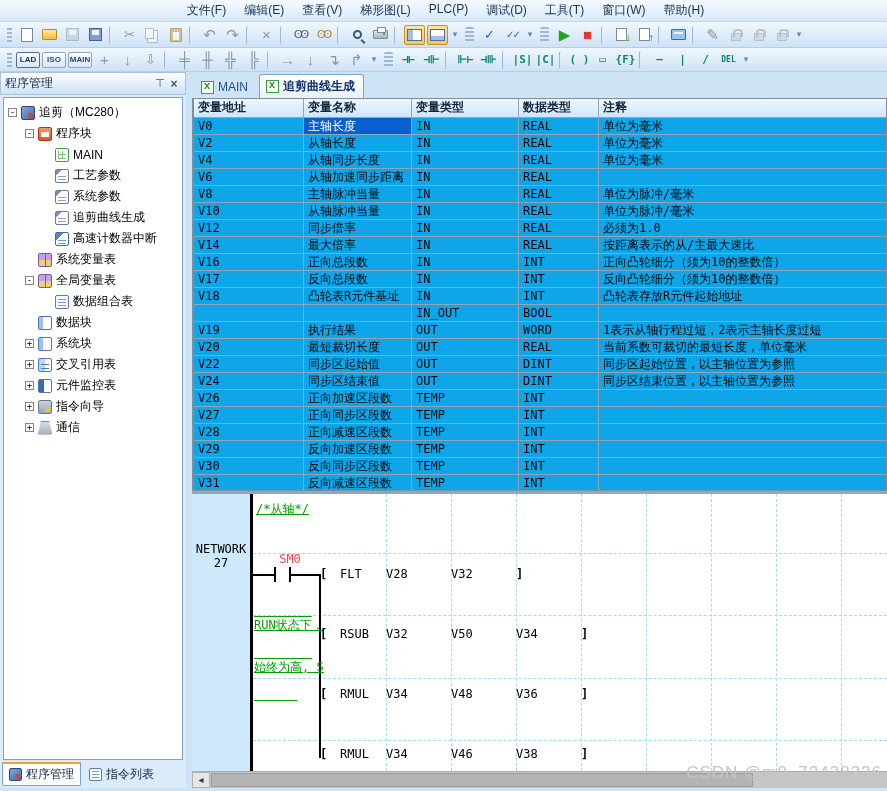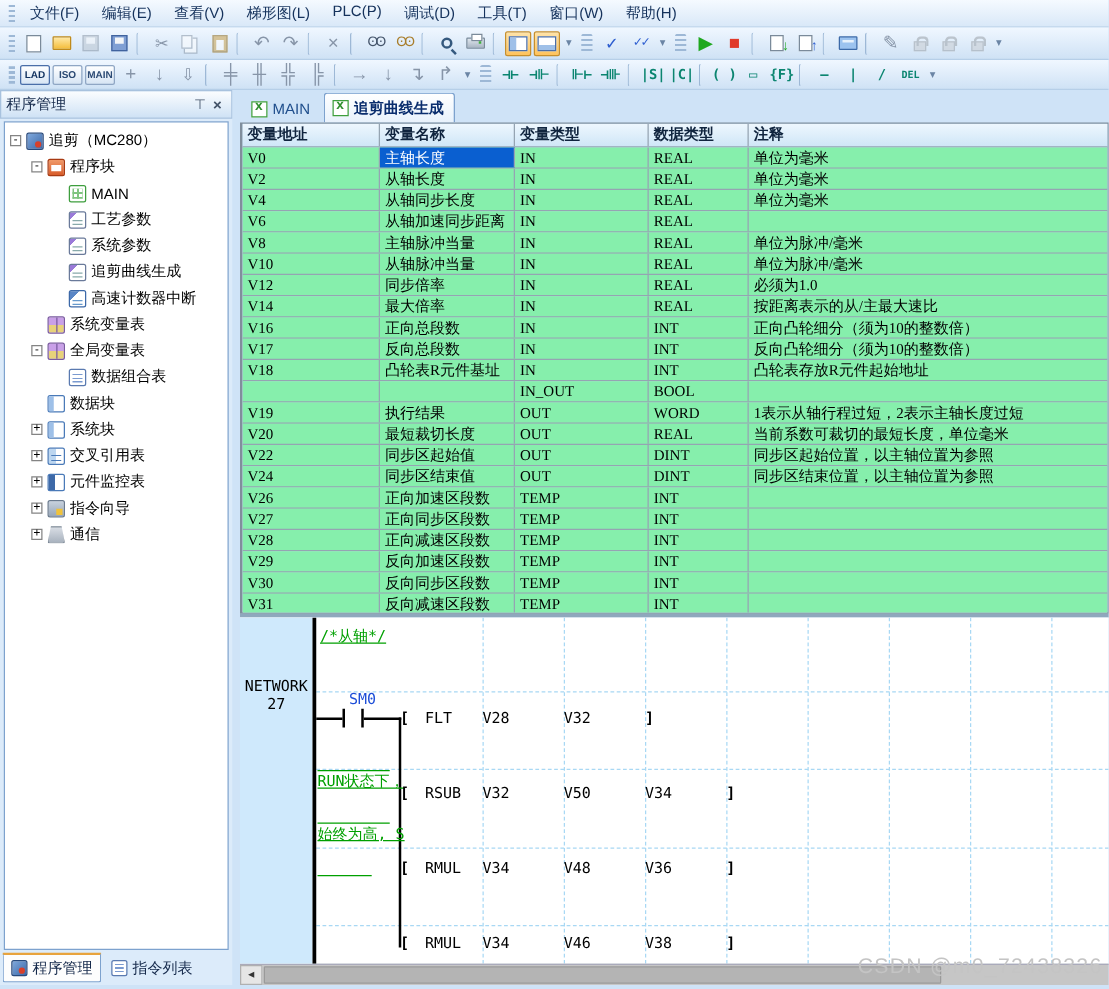--- a/index.html
+++ b/index.html
@@ -1,20 +1,20 @@
 <!DOCTYPE html>
 <html><head>
 <meta charset="utf-8">
 <style>
   * { margin:0; padding:0; box-sizing:border-box; }
   html,body { width:887px; height:791px; overflow:hidden; }
   body { font-family:"Liberation Sans","DejaVu Sans",sans-serif; font-size:12px; background:#cfe3f7; position:relative; color:#000; }
 
   
-  .menubar { height:22px; display:flex; align-items:center; background:linear-gradient(#f5faff,#d9e8f8); border-bottom:1px solid #c2d6ec; padding-left:4px; }
+  .menubar { height:22px; display:flex; align-items:center; background:linear-gradient(#f5faff,#d9e8f8); border-bottom:1px solid #c2d6ec; padding-left:4px;flex-direction:column; }
   .grip { width:5px; height:14px; margin:0 3px; background:repeating-linear-gradient(#9db8d6 0 2px,transparent 2px 4px); }
   .menu-item { padding:2px 9px; color:#15325c; white-space:nowrap; }
 
   
   .toolbar { display:flex; align-items:center; background:linear-gradient(#f0f7ff,#cfe2f5); border-bottom:1px solid #b6cfe8; padding-left:4px; }
   .tb2 { height:26px; } .tb3 { height:24px; }
   .tbtn { width:21px; height:20px; display:flex; align-items:center; justify-content:center; margin:0 1px; border-radius:2px; position:relative; flex:0 0 auto; }
   .tbtn.hl { background:linear-gradient(#ffe3a8,#ffc35c); border:1px solid #c78f2c; }
   .tbtn.sep { width:7px; height:18px; border-left:1px solid #9db8d6; margin:0 2px; }
   .tbtn.grip { width:9px; height:16px; background:repeating-linear-gradient(#9db8d6 0 2px,transparent 2px 4px); margin:0 4px; }
@@ -110,40 +110,40 @@
   
   .main { width:695px; display:flex; flex-direction:column; }
   .tabstrip { height:26px; display:flex; align-items:flex-end; padding-left:2px; background:#cfe3f7; }
   .doc-tab { display:flex; align-items:center; padding:3px 8px 3px 6px; margin-right:2px; color:#1f4e8c; white-space:nowrap; border:1px solid transparent; }
   .doc-tab.active { background:linear-gradient(#ffffff,#e8f2fc); border:1px solid #7da2ce; border-bottom:none; border-radius:3px 3px 0 0; font-weight:bold; color:#0b2e6e; }
 
   
   .vtable { height:393px; border:1px solid #808e9c; border-left:2px solid #808e9c; background:#c9e4f8; overflow:hidden; font-family:"DejaVu Sans Mono","DejaVu Sans",monospace; }
   .thead { height:19px; display:flex; background:linear-gradient(#eef7fe,#cfe6f7); border-bottom:1px solid #95a4b2; }
   .thead .c { font-weight:bold; color:#10243e; }
-  .trow { height:17px; display:flex; border-bottom:1px solid #95a4b2; background:#86efac;font-family:Liberation Serif, serif; }
+  .trow { height:17px; display:flex; border-bottom:1px solid #95a4b2; background:#0ea5e9; }
   .c { padding:1px 3px 0 4px; white-space:nowrap; overflow:hidden; border-right:1px solid #95a4b2; font-size:12px; line-height:15px; }
   .c0 { width:110px; } .c1 { width:108px; } .c2 { width:107px; } .c3 { width:80px; } .c4 { flex:1; border-right:none; }
   .sel { background:#0a5fd0; color:#fff; }
 
   .divider { height:3px; background:#8fa8bd; }
 
   
   .ladder { height:277px; background:#fff; position:relative; overflow:hidden; font-family:"DejaVu Sans Mono",monospace; font-size:12px; }
   .gutter { position:absolute; left:0; top:0; bottom:0; width:58px; background:#cfe9fc; z-index:2; }
   .rail { position:absolute; left:58px; top:0; bottom:0; width:3px; background:#000; z-index:2; }
   .gline { position:absolute; z-index:0; }
   .gline.v { width:0; top:0; bottom:0; border-left:1px dashed #a8d8f4; }
   .gline.h { height:0; left:61px; right:0; border-top:1px dashed #a8d8f4; }
   .net-label { position:absolute; left:0; top:48px; width:58px; text-align:center; line-height:14px; color:#000; z-index:3; }
   .lcomment { position:absolute; color:#00a000; z-index:3; line-height:14px; white-space:pre;text-decoration:underline; }
   .hcomment { left:64px; top:8px; }
   .ccomment { left:62px; top:96px; }
   .wire { position:absolute; background:#000; z-index:3; }
-  .contact-label { position:absolute; left:68px; top:58px; width:60px; text-align:center; color:#1d4ed8; z-index:3; }
+  .contact-label { position:absolute; left:68px; top:58px; width:60px; text-align:center; color:#ef4444; z-index:3; }
   .instr-list { position:absolute; left:128px; top:72px; z-index:3; }
   .instr { height:16px; margin-bottom:44px; display:flex; align-items:center; white-space:nowrap; }
   .instr .br { width:14px; font-weight:bold; }
   .instr .mn { display:inline-block; width:46px; margin-left:6px; }
   .instr .op { display:inline-block; width:65px; }
   .instr .op:empty { width:0; }
 
   
   .hscroll { height:17px; background:#c6c6c6; position:relative; border-top:1px solid #aab; }
   .hs-btn { position:absolute; left:0; top:0; width:18px; height:16px; background:#e6e6e6; border:1px solid #b0b0b0; color:#333; text-align:center; line-height:14px; font-size:10px; }

